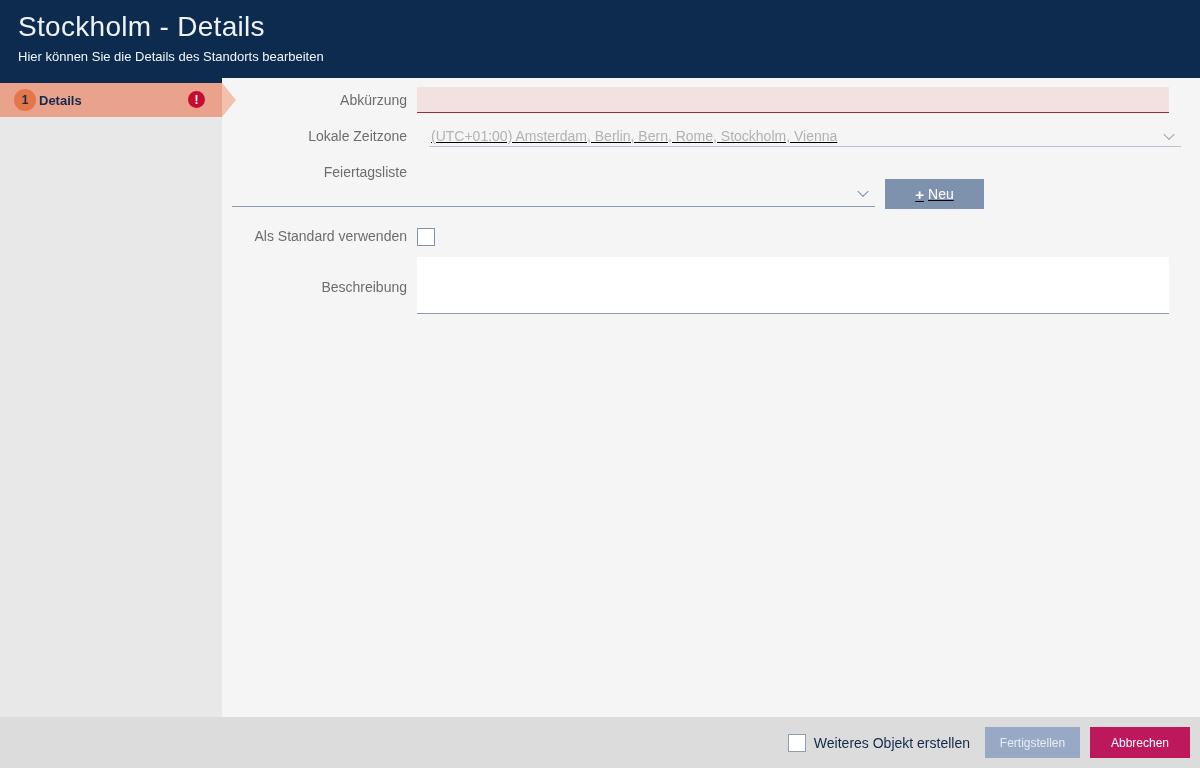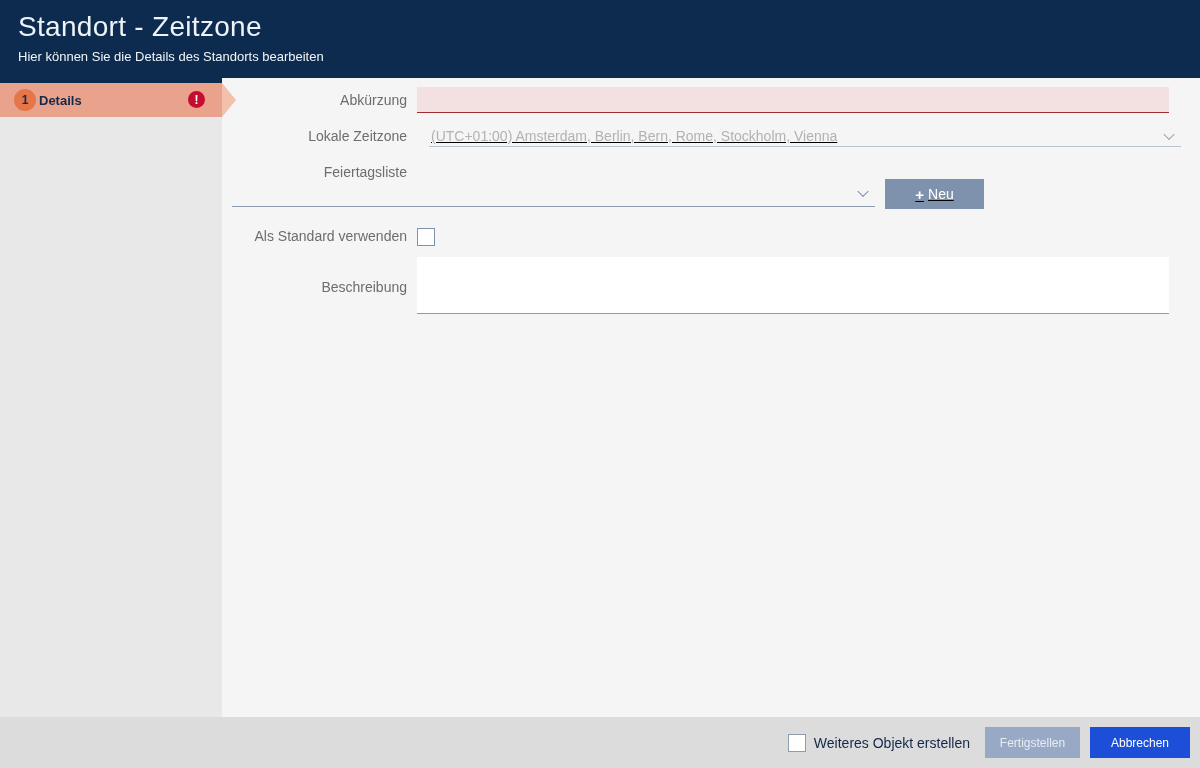--- a/index.html
+++ b/index.html
@@ -65,29 +65,29 @@
   .checkbox { appearance:none; -webkit-appearance:none; width:18px; height:18px; background:#fff;
     border:1px solid #7e92ae; cursor:pointer; display:inline-block; vertical-align:middle; margin:0; }
 
   
   .footer { height:51px; flex:none; background:#dcdcdc; display:flex; align-items:center;
     justify-content:flex-end; padding-right:10px; }
   .footer .checkbox { border-color:#8e9dae; flex:none; }
   .footer-check-label { color:#13294a; font-size:14px; margin-left:8px; margin-right:15px; }
   .btn { height:31px; border:none; font-size:12px; font-family:inherit; cursor:pointer; }
   .btn-finish { width:95px; background:#97a9c4; color:#e8edf4; margin-right:10px; }
-  .btn-cancel { width:100px; background:#1d4ed8; color:#ffffff; }
+  .btn-cancel { width:100px; background:#be185d; color:#ffffff; }
 </style>
 </head>
 <body>
 
 <div class="window">
 
   <div class="header">
-    <div class="title">Standort - Zeitzone</div>
+    <div class="title">Stockholm - Details</div>
     <div class="subtitle">Hier können Sie die Details des Standorts bearbeiten</div>
   </div>
 
   <div class="body">
 
     <div class="sidebar">
       <div class="sidebar-navy-strip"></div>
       <div class="step">
         <span class="step-circle">1</span>
         <span class="step-label">Details</span>

